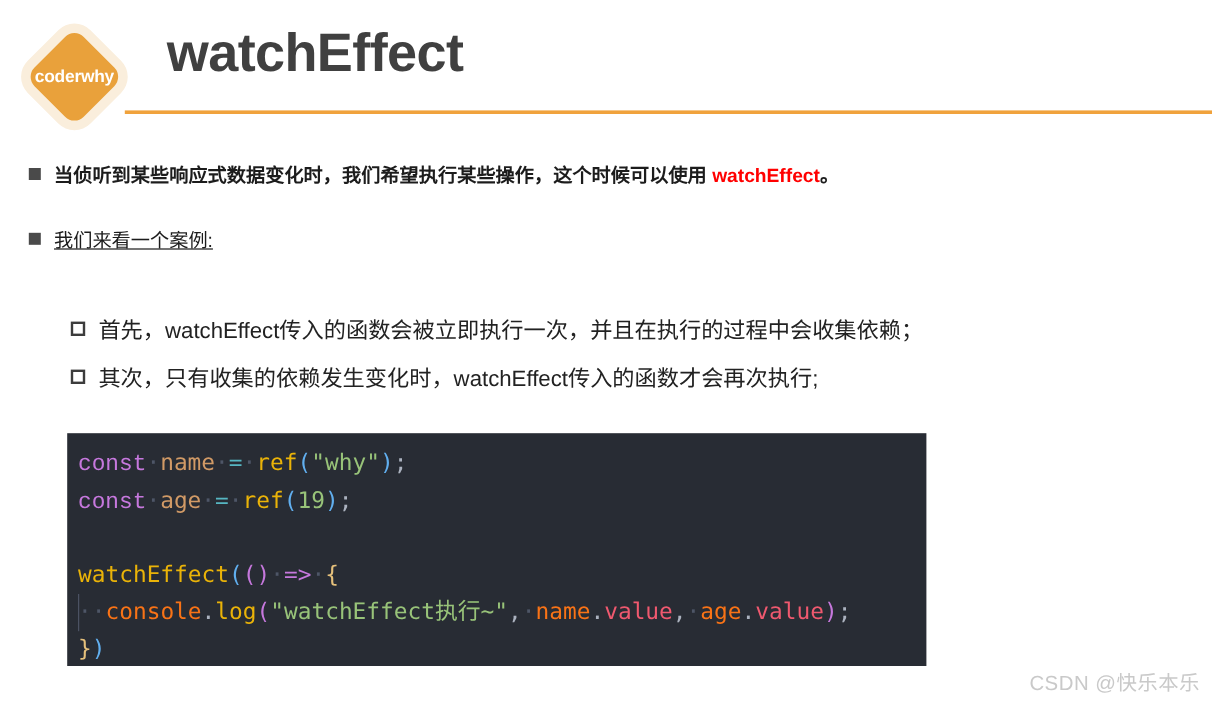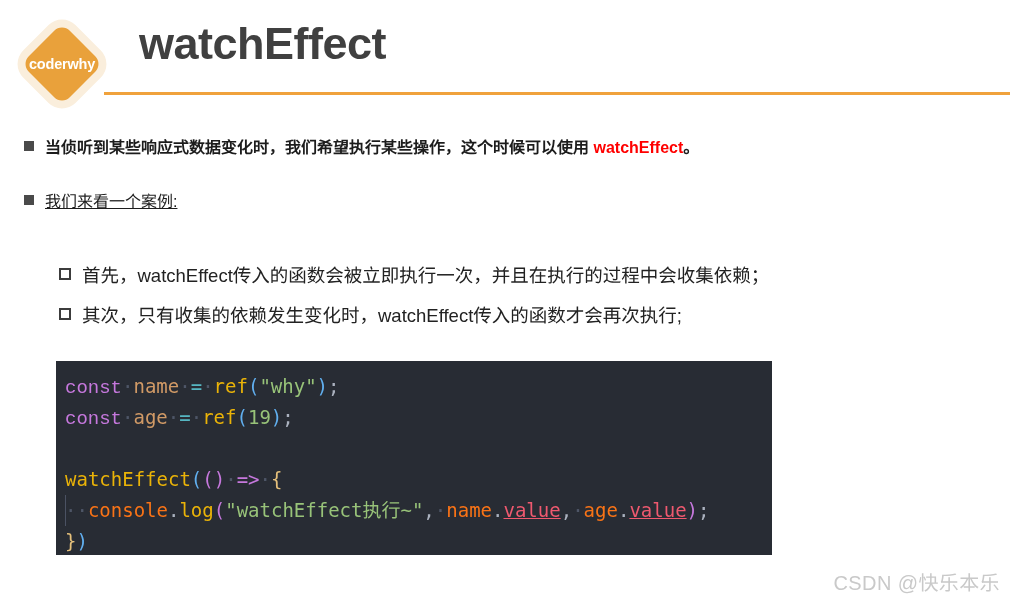--- a/index.html
+++ b/index.html
@@ -172,30 +172,30 @@
   .t-var     { color: #d19a66; }   
   .t-op      { color: #56b6c2; }   
   .t-fn      { color: #eab308; }   
   .t-paren   { color: #61afef; }   
   .t-paren-y { color: #e5c07b; }   
   .t-paren-m { color: #c678dd; }   
   .t-str     { color: #98c379; }   
   .t-num     { color: #98c379; }   
   .t-punc    { color: #abb2bf; }   
   .t-obj     { color: #f97316; }   
-  .t-prop    { color: #ef596f; text-decoration: underline; }   
+  .t-prop    { color: #ef596f; }   
   .t-arrow   { color: #c678dd; }   
   .sp        { color: #4e5667; }   
 
   
   .watermark {
     position: absolute;
     right: 12px;
-    bottom: 4px;
-    font-size: 20px;
+    bottom: 20px;
+    font-size: 17px;
     color: #c9c9c9;
     letter-spacing: 0.4px;
     white-space: nowrap;
   }
 </style>
 </head>
 <body>
 
 <div class="header">
   <div class="logo-wrap">

